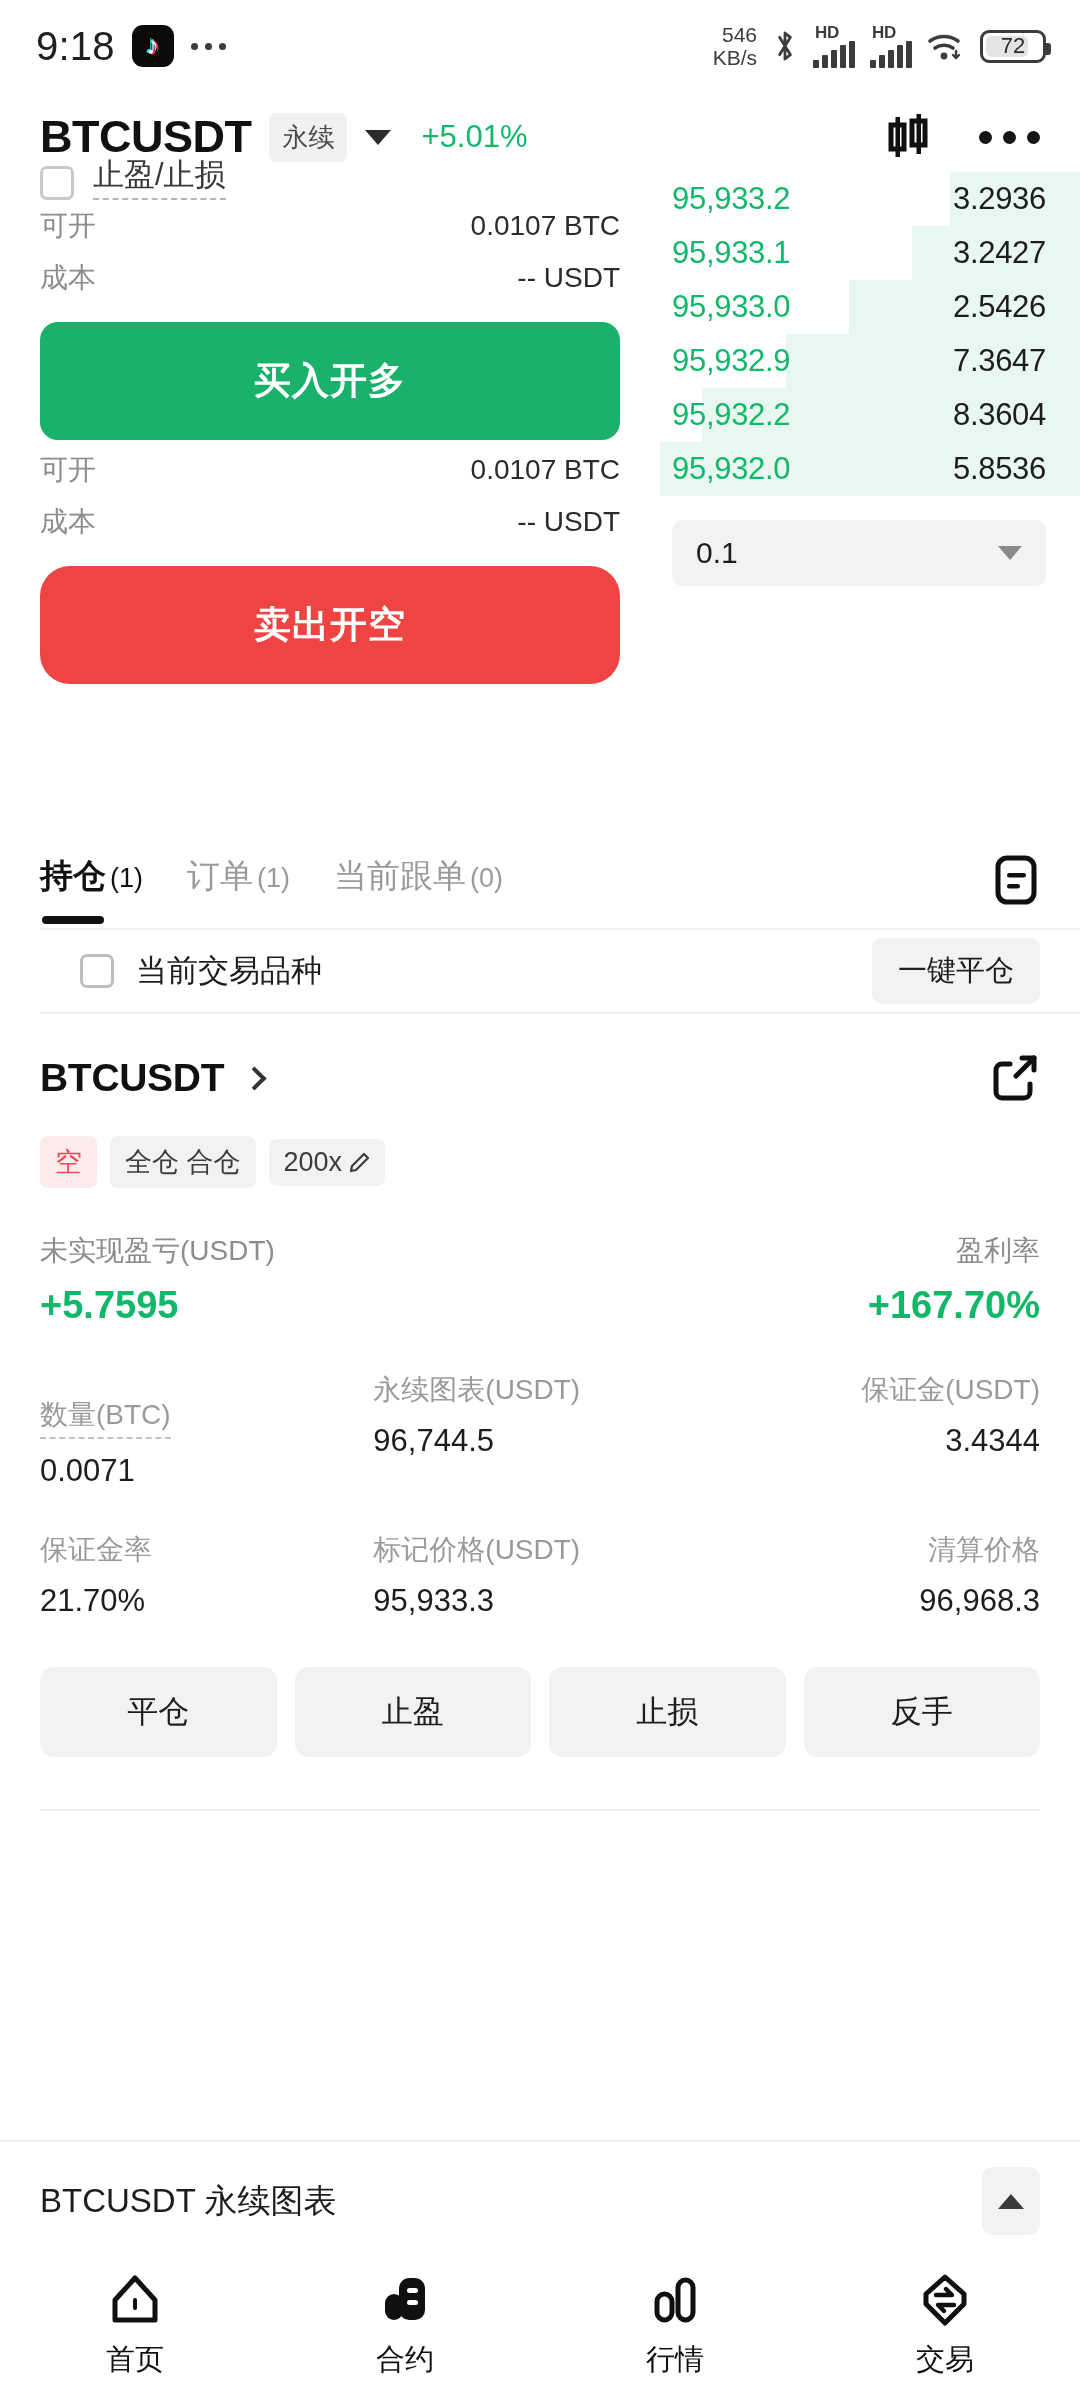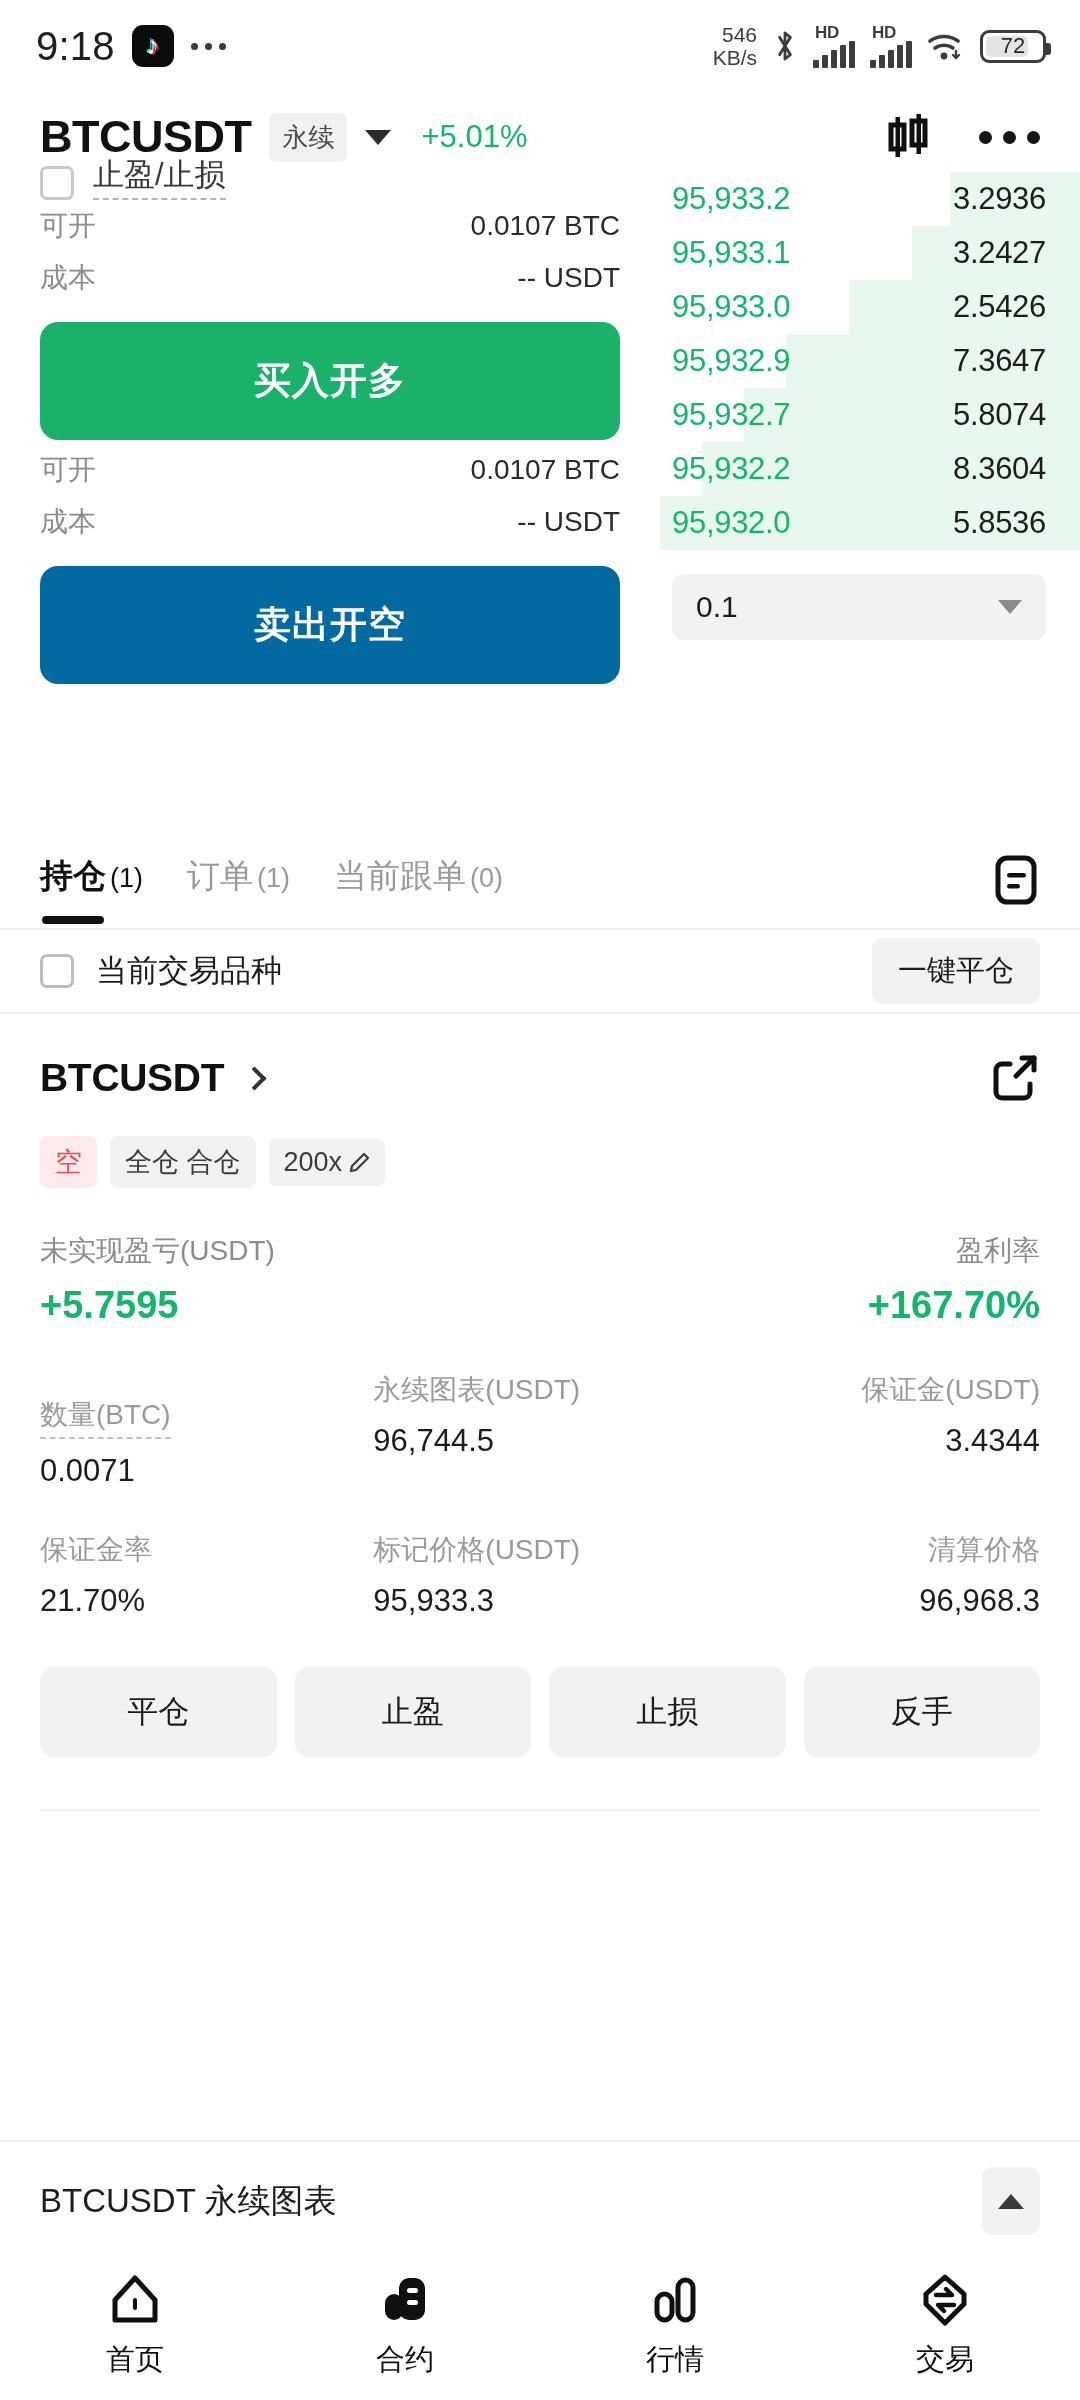--- a/index.html
+++ b/index.html
@@ -60,21 +60,21 @@
   .tpsl-row { display:flex; align-items:flex-end; gap:19px; margin-top:-16px; height:44px; overflow:hidden; }
   .tpsl-box { width:34px; height:34px; border:3px solid #c9c9c9; border-radius:7px; flex:none; margin-top:-4px;}
   .tpsl-label { font-size:31px; color:#3a3a3a; border-bottom:2px dashed #b5b5b5; padding-bottom:2px; }
 
   .info-line { display:flex; justify-content:space-between; align-items:center; height:52px; }
   .info-k { font-size:28px; color:#8c8c8c; }
   .info-v { font-size:28px; color:#2b2b2b; }
   .big-btn { height:118px; border-radius:18px; display:flex; align-items:center; justify-content:center;
              color:#fff; font-size:37px; font-weight:700; letter-spacing:1px; margin:18px 0 4px 0; }
   .buy-btn { background:#1ab26b; }
-  .sell-btn { background:#0369a1; }
+  .sell-btn { background:#ef4444;border-radius:30px; }
 
   .book { position:absolute; left:660px; top:0; width:420px; }
   .book-row { position:relative; height:54px; display:flex; align-items:center;
               justify-content:space-between; padding:0 34px 0 12px; }
   .depth { position:absolute; right:0; top:0; bottom:0; background:#e8f7ef; }
   .bk-price { position:relative; z-index:2; font-size:31px; color:#12b76a; font-weight:500; letter-spacing:-.3px;}
   .bk-amt { position:relative; z-index:2; font-size:31px; color:#1d1d1d; letter-spacing:-.3px; }
   .tick-select { margin:24px 34px 0 12px; height:66px; background:#f2f2f2; border-radius:11px;
                  display:flex; align-items:center; justify-content:space-between; padding:0 24px 0 24px; }
   .tick-select .tv { font-size:30px; color:#1d1d1d; }
@@ -89,21 +89,21 @@
   .tab .t-main { font-size:33px; color:#9a9a9a; font-weight:400; }
   .tab .t-cnt { font-size:27px; color:#9a9a9a; }
   .tab.active .t-main { color:#111; font-weight:700; }
   .tab.active .t-cnt { color:#111; }
   .tab.active::after { content:""; position:absolute; left:2px; bottom:4px; width:62px; height:8px;
                        background:#111; border-radius:4px; }
   .list-ico { width:48px; height:52px; }
 
   .filter-row { display:flex; align-items:center; justify-content:space-between;
                 padding:0 40px; height:86px; flex:none;
-                border-top:2px solid #f0f0f0; border-bottom:2px solid #f0f0f0; }
+                border-top:2px solid #f0f0f0; border-bottom:2px solid #f0f0f0;margin-left:40px; }
   .fr-left { display:flex; align-items:center; gap:22px; }
   .chk { width:34px; height:34px; border:3px solid #bdbdbd; border-radius:7px; }
   .fr-label { font-size:31px; color:#1d1d1d; }
   .pill-btn { background:#f2f2f2; border-radius:11px; padding:13px 26px; font-size:29px; color:#1d1d1d; }
 
   
   .pos-card { padding:38px 40px 0 40px; flex:none; }
   .pc-head { display:flex; align-items:center; justify-content:space-between; }
   .pc-sym { display:flex; align-items:center; gap:22px; }
   .pc-sym .nm { font-size:39px; font-weight:700; color:#111; letter-spacing:-.3px; }
@@ -274,25 +274,20 @@
             <span class="depth" style="width:55%"></span>
             <span class="bk-price">95,933.0</span>
             <span class="bk-amt">2.5426</span>
           </div>
           <div class="book-row">
             <span class="depth" style="width:70%"></span>
             <span class="bk-price">95,932.9</span>
             <span class="bk-amt">7.3647</span>
           </div>
           <div class="book-row">
-            <span class="depth" style="width:80%"></span>
-            <span class="bk-price">95,932.7</span>
-            <span class="bk-amt">5.8074</span>
-          </div>
-          <div class="book-row">
             <span class="depth" style="width:90%"></span>
             <span class="bk-price">95,932.2</span>
             <span class="bk-amt">8.3604</span>
           </div>
           <div class="book-row">
             <span class="depth" style="width:100%"></span>
             <span class="bk-price">95,932.0</span>
             <span class="bk-amt">5.8536</span>
           </div>
         </div>

